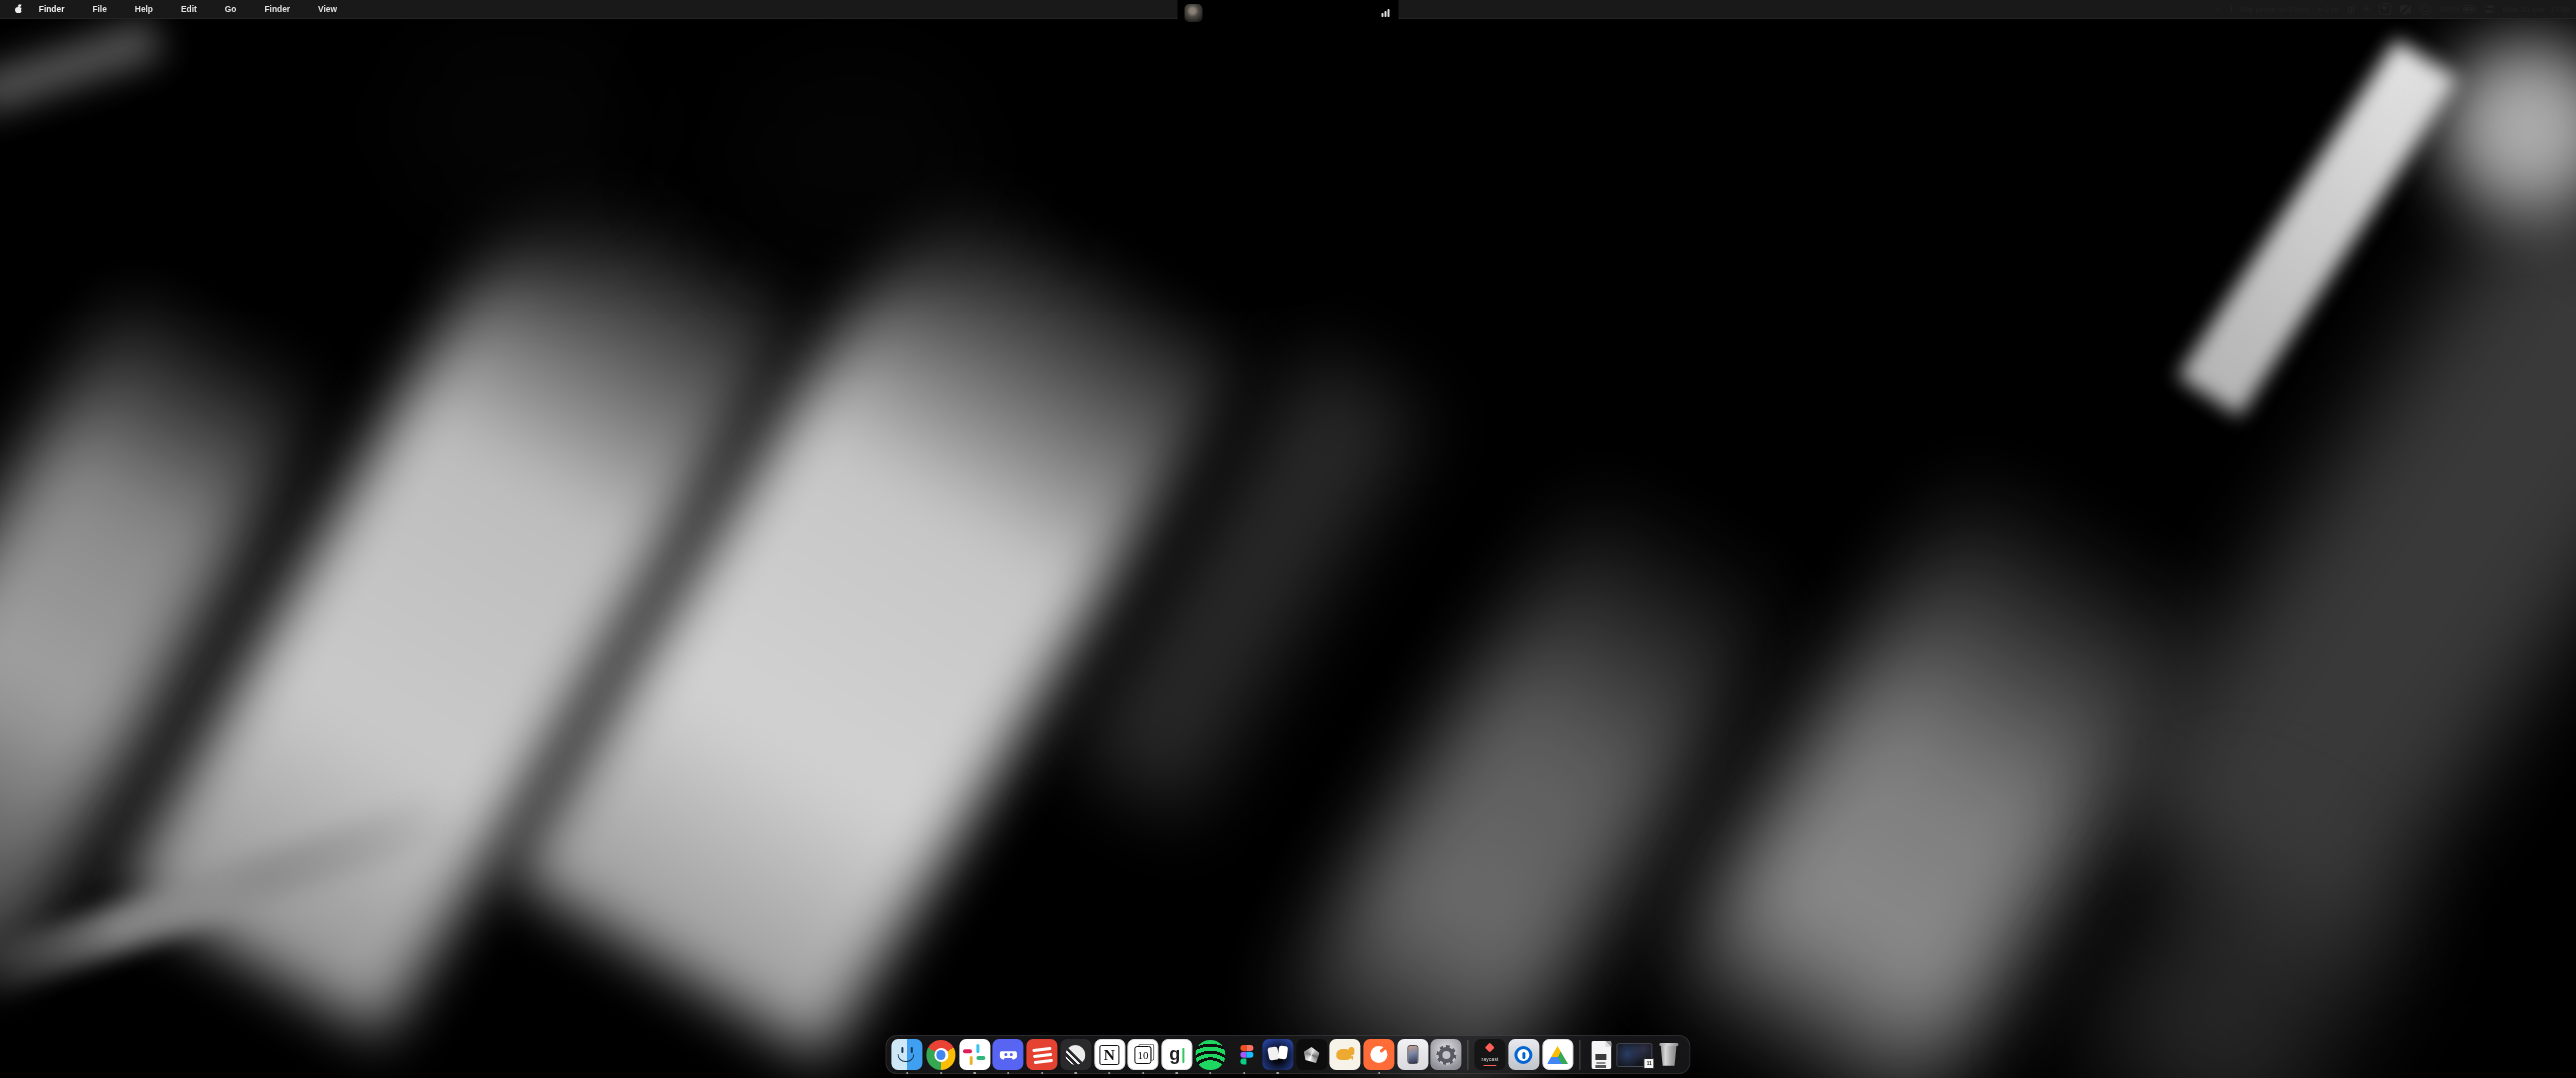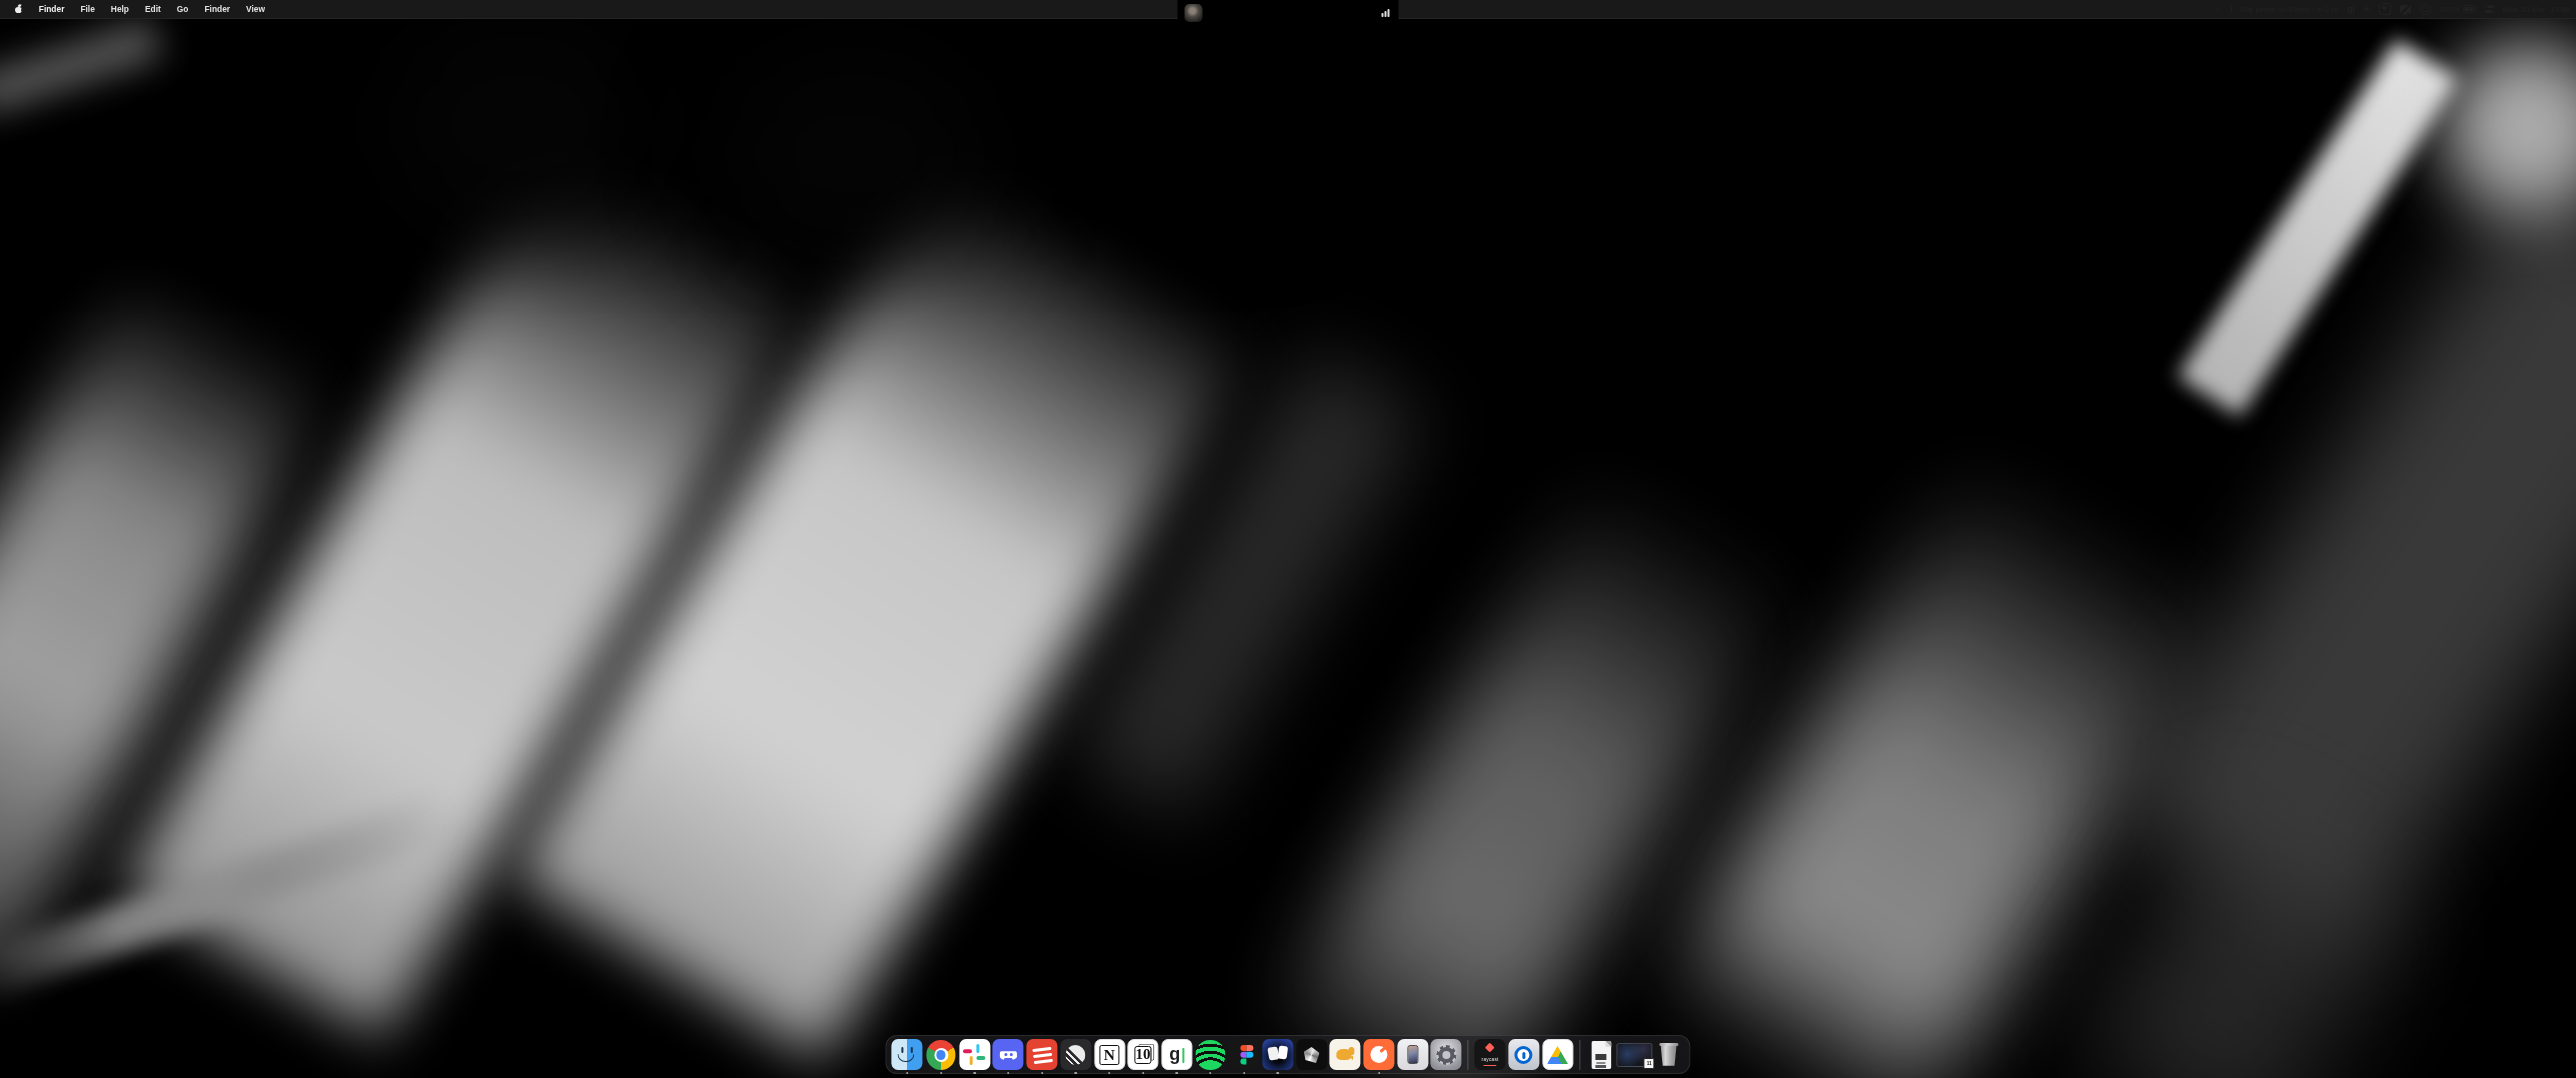--- a/index.html
+++ b/index.html
@@ -132,21 +132,21 @@
     background:linear-gradient(45deg,rgba(236,236,236,0) 48%,#ececec 52%),
       repeating-linear-gradient(45deg,#ececec 0 2px,rgba(42,42,44,.9) 2px 4.7px);}
   
   .art-notion{background:#fff;border:0.7px solid #e2e2e2;box-sizing:border-box;}
   .art-notion::before{content:"";position:absolute;inset:4.7px;border:1.7px solid #111;border-radius:2px;}
   .art-notion .glyph{font-family:"Liberation Serif",serif;font-weight:700;font-size:15.4px;color:#111;}
   
   .art-notion-calendar{background:#fff;border:0.7px solid #e2e2e2;box-sizing:border-box;}
   .art-notion-calendar::before{content:"";position:absolute;inset:5.4px 6px;border:1.7px solid #111;border-radius:2.7px;
     box-shadow:3.4px -2.7px 0 -1.3px #fff,3.4px -2.7px 0 -0.7px #111;}
-  .art-notion-calendar .glyph{font-family:"Liberation Serif",serif;font-weight:700;font-size:15px;color:#111;}
+  .art-notion-calendar .glyph{font-family:"Liberation Serif",serif;font-weight:400;font-size:11px;color:#111;}
   
   .art-granola{background:#fff;border:0.7px solid #e2e2e2;box-sizing:border-box;}
   .art-granola .glyph{font-weight:800;font-size:18px;color:#1f1f1f;margin-right:4px;}
   .art-granola::after{content:"";position:absolute;right:6.7px;top:7.4px;width:2.3px;height:15.4px;background:#31c860;border-radius:0.7px;}
   
   .art-spotify{border-radius:50%;width:29.5px;height:29.5px;margin-top:0.7px;background:
     radial-gradient(circle at 50% 128%,transparent 0 44%,#0f0f0f 44% 51%,transparent 51% 60%,#0f0f0f 60% 67%,transparent 67% 77%,#0f0f0f 77% 84%,transparent 84%),#1ed760;}
   
   .art-figma{background:#161616;}
   .art-figma::before{content:"";position:absolute;left:11.4px;top:5.4px;width:6.7px;height:6.7px;border-radius:3.4px 0 0 3.4px;background:#f24e1e;
@@ -243,21 +243,21 @@
   <div class="band b10"></div>
 </div>
 
 <div id="menubar">
   <div class="left">
     <div class="apple-logo">
       <div class="leaf"></div>
       <div class="body"></div>
       <div class="bite"></div>
     </div>
-    <span style="display:flex;gap:16px;">
+    <span style="display:flex;gap:28px;">
         <span class="menu-item bold">Finder</span>
         <span class="menu-item">File</span>
         <span class="menu-item">Help</span>
         <span class="menu-item">Edit</span>
         <span class="menu-item">Go</span>
         <span class="menu-item">Finder</span>
         <span class="menu-item">View</span>
       </span>
   </div>
 </div>

